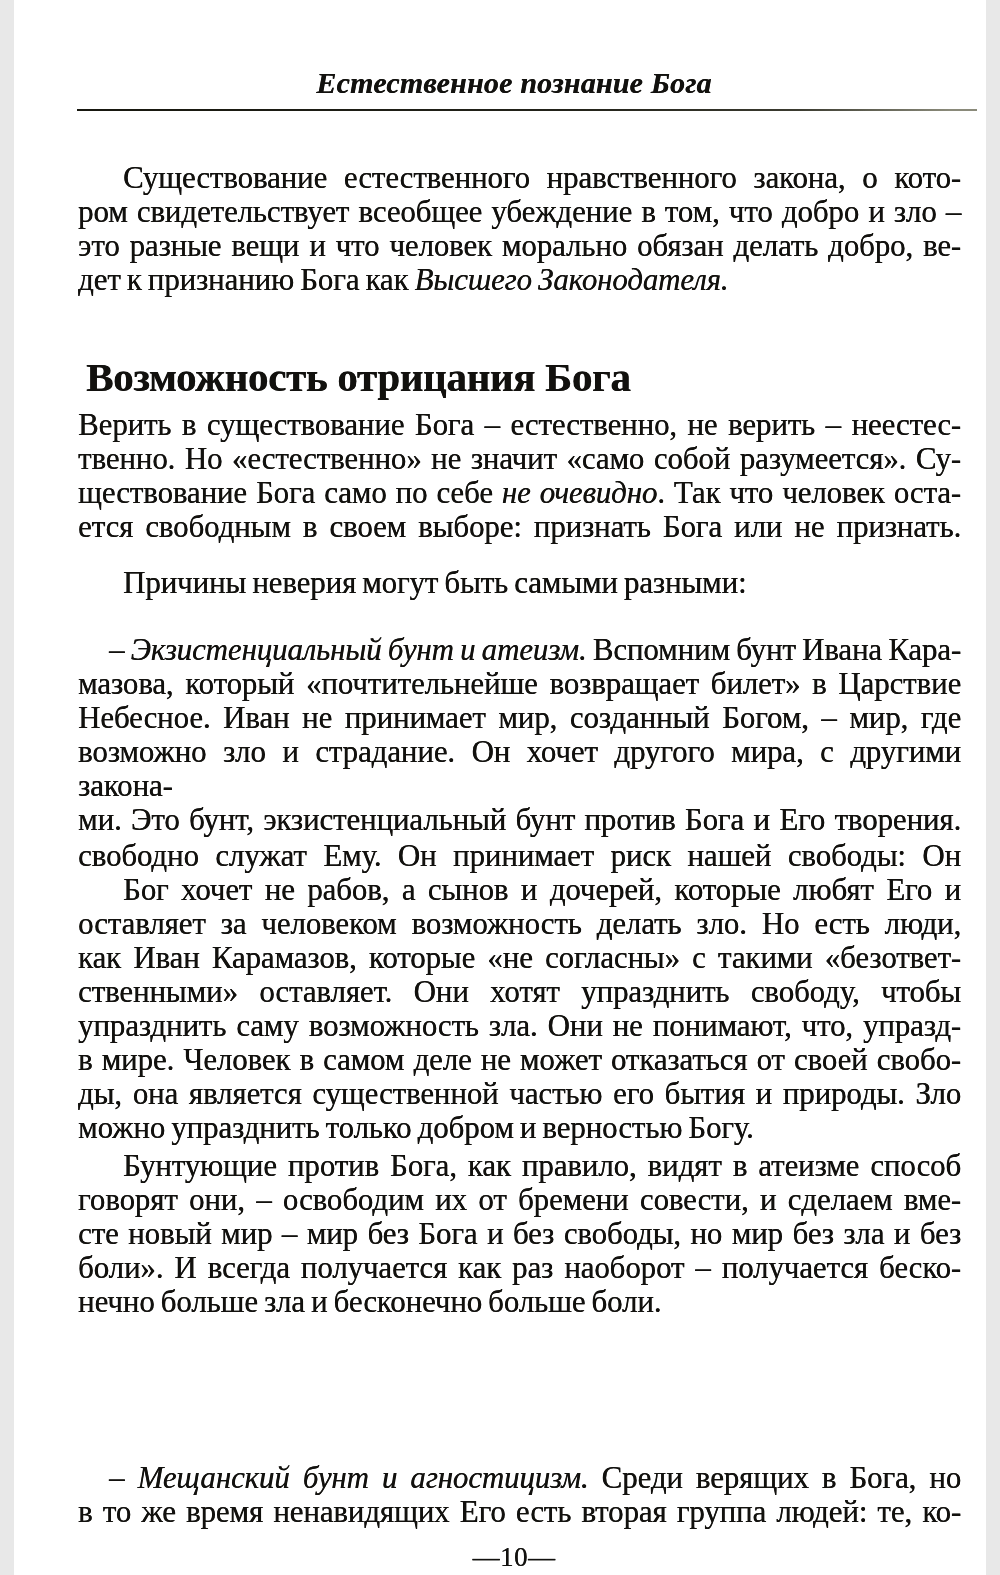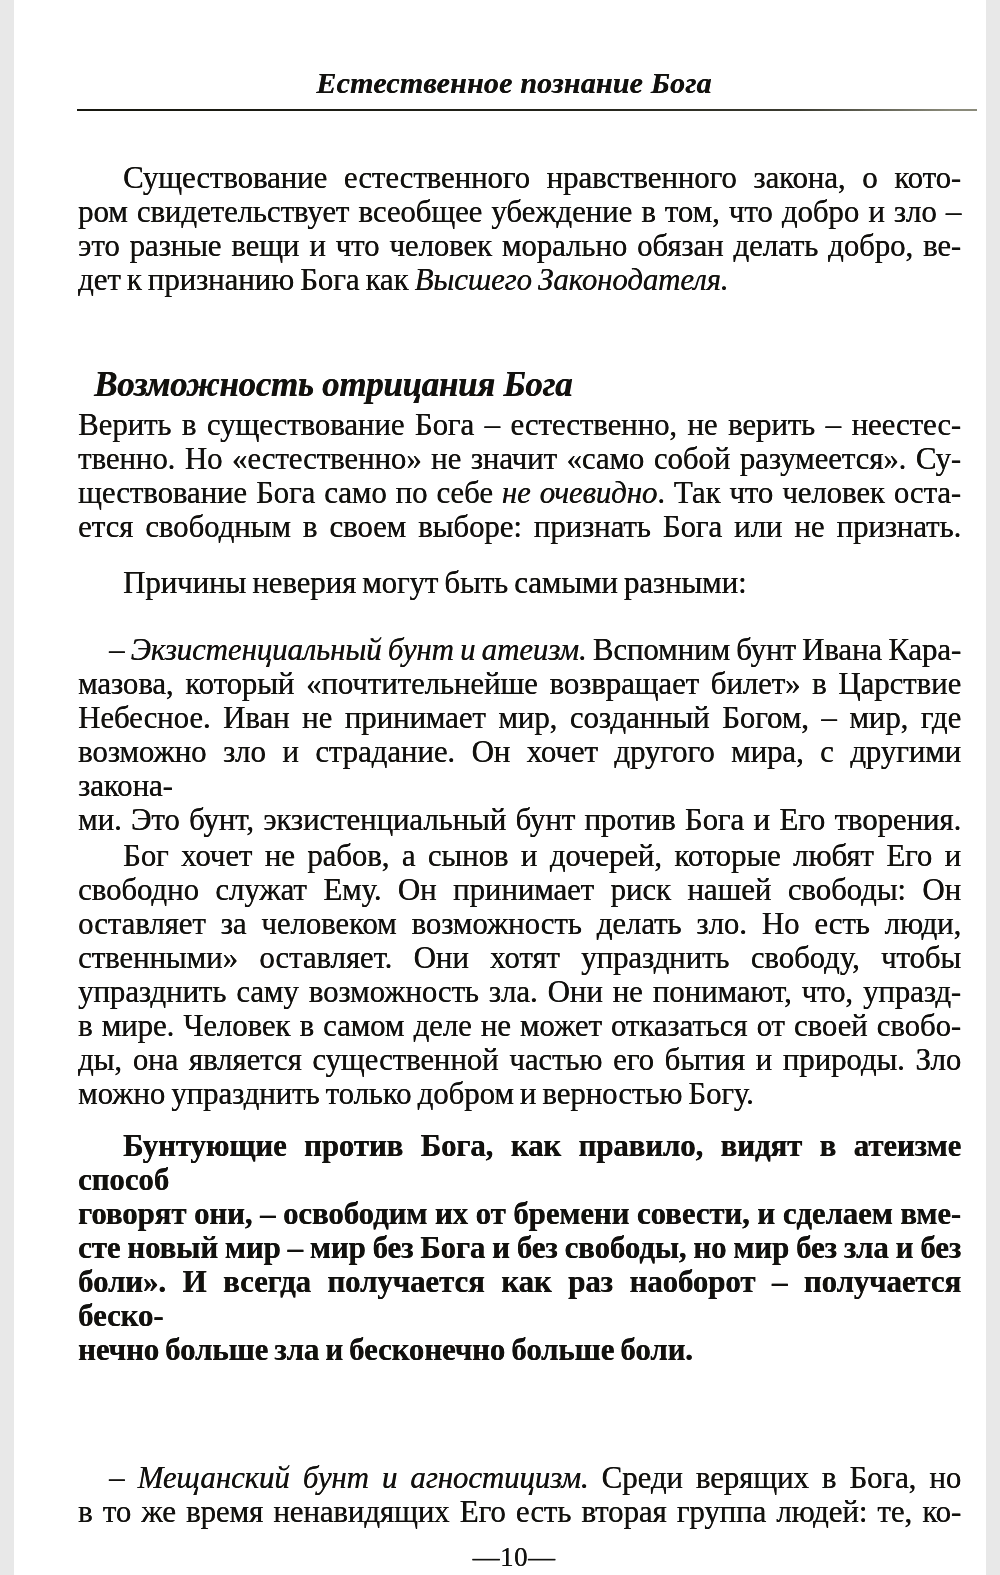--- a/index.html
+++ b/index.html
@@ -12,35 +12,35 @@
   .running-head{
     top:66px;left:0;width:1000px;text-align:center;
     font-style:italic;font-weight:bold;font-size:30px;line-height:34px;
     letter-spacing:0.2px;text-shadow:0.3px 0 0 currentColor;
   }
   .head-rule{
     top:109px;left:63px;width:900px;height:2px;border:none;margin:0;
     background:linear-gradient(90deg,#17170f 0%,#23231a 55%,#3b3b30 80%,#8a8a7a 97%);
   }
   .section-heading{
-    top:352px;left:64px;margin:16px;font-size:35px;line-height:34px;
-    font-weight:bold;letter-spacing:-0.3px;text-shadow:0.4px 0 0 currentColor;font-style:italic;
+    top:352px;left:64px;margin:8px;font-size:41px;line-height:34px;
+    font-weight:bold;letter-spacing:-0.3px;text-shadow:0.4px 0 0 currentColor;
   }
   .para{
     left:64px;width:883px;font-size:31px;line-height:34px;
     word-spacing:-1.5px;letter-spacing:-0.15px;
     text-shadow:0.3px 0 0 currentColor;
   }
   .pos-intro{top:161px;}
   .pos-belief{top:408px;}
   .pos-reasons{top:566px;}
   .pos-rebellion{top:633px;}
   .pos-philistine{top:1461px;}
   .pos-rebellion .sub + .sub{margin-top:2px;}
-  .pos-rebellion .sub + .sub + .sub{margin-top:18px;font-weight:bold;}
+  .pos-rebellion .sub + .sub + .sub{margin-top:4px;}
   .line{text-align:justify;text-align-last:justify;}
   .line.last{text-align:center;text-align-last:left;}
   .line.ind{text-indent:45px;}
   .line.ind-dash{text-indent:31px;}
   .it{font-style:italic;}
   .page-number{
     top:1540px;left:0;width:1000px;text-align:center;
     font-size:27px;line-height:34px;letter-spacing:0.5px;
     text-shadow:0.3px 0 0 currentColor;
   }
@@ -76,23 +76,24 @@
 
   <div class="abs para pos-rebellion">
     <div class="sub">
         <div class="line ind-dash"><span>– </span><span class="it">Экзистенциальный бунт и атеизм.</span><span> Вспомним бунт Ивана Кара-</span></div>
         <div class="line"><span>мазова, который «почтительнейше возвращает билет» в Царствие</span></div>
         <div class="line"><span>Небесное. Иван не принимает мир, созданный Богом, – мир, где</span></div>
         <div class="line"><span>возможно зло и страдание. Он хочет другого мира, с другими закона-</span></div>
         <div class="line"><span>ми. Это бунт, экзистенциальный бунт против Бога и Его творения.</span></div>
       </div>
     <div class="sub">
+        <div class="line"><span>свободно служат Ему. Он принимает риск нашей свободы: Он</span></div>
         <div class="line ind"><span>Бог хочет не рабов, а сынов и дочерей, которые любят Его и</span></div>
-        <div class="line"><span>свободно служат Ему. Он принимает риск нашей свободы: Он</span></div>
         <div class="line"><span>оставляет за человеком возможность делать зло. Но есть люди,</span></div>
+        <div class="line"><span>как Иван Карамазов, которые «не согласны» с такими «безответ-</span></div>
         <div class="line"><span>ственными» оставляет. Они хотят упразднить свободу, чтобы</span></div>
         <div class="line"><span>упразднить саму возможность зла. Они не понимают, что, упразд-</span></div>
         <div class="line"><span>в мире. Человек в самом деле не может отказаться от своей свобо-</span></div>
         <div class="line"><span>ды, она является существенной частью его бытия и природы. Зло</span></div>
         <div class="line last"><span>можно упразднить только добром и верностью Богу.</span></div>
       </div>
     <div class="sub">
         <div class="line ind"><span>Бунтующие против Бога, как правило, видят в атеизме способ</span></div>
         <div class="line"><span>говорят они, – освободим их от бремени совести, и сделаем вме-</span></div>
         <div class="line"><span>сте новый мир – мир без Бога и без свободы, но мир без зла и без</span></div>

